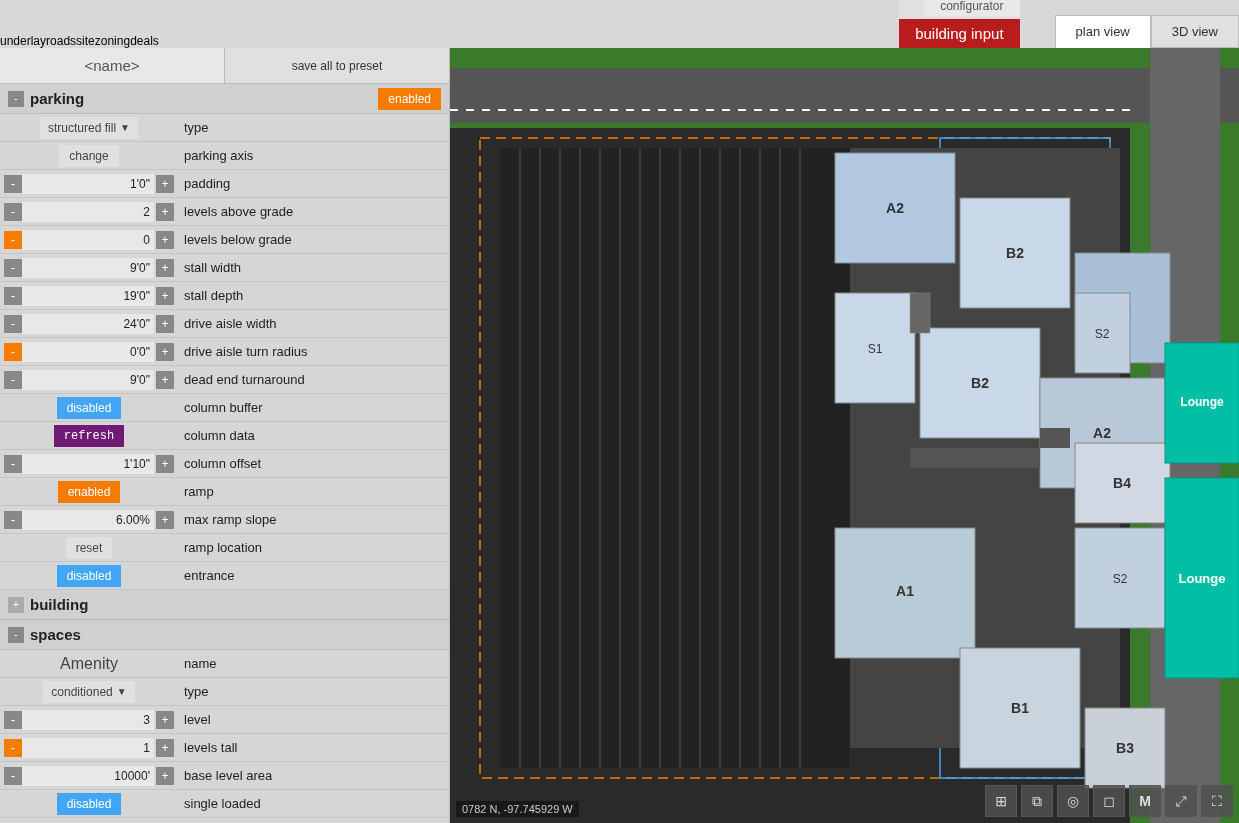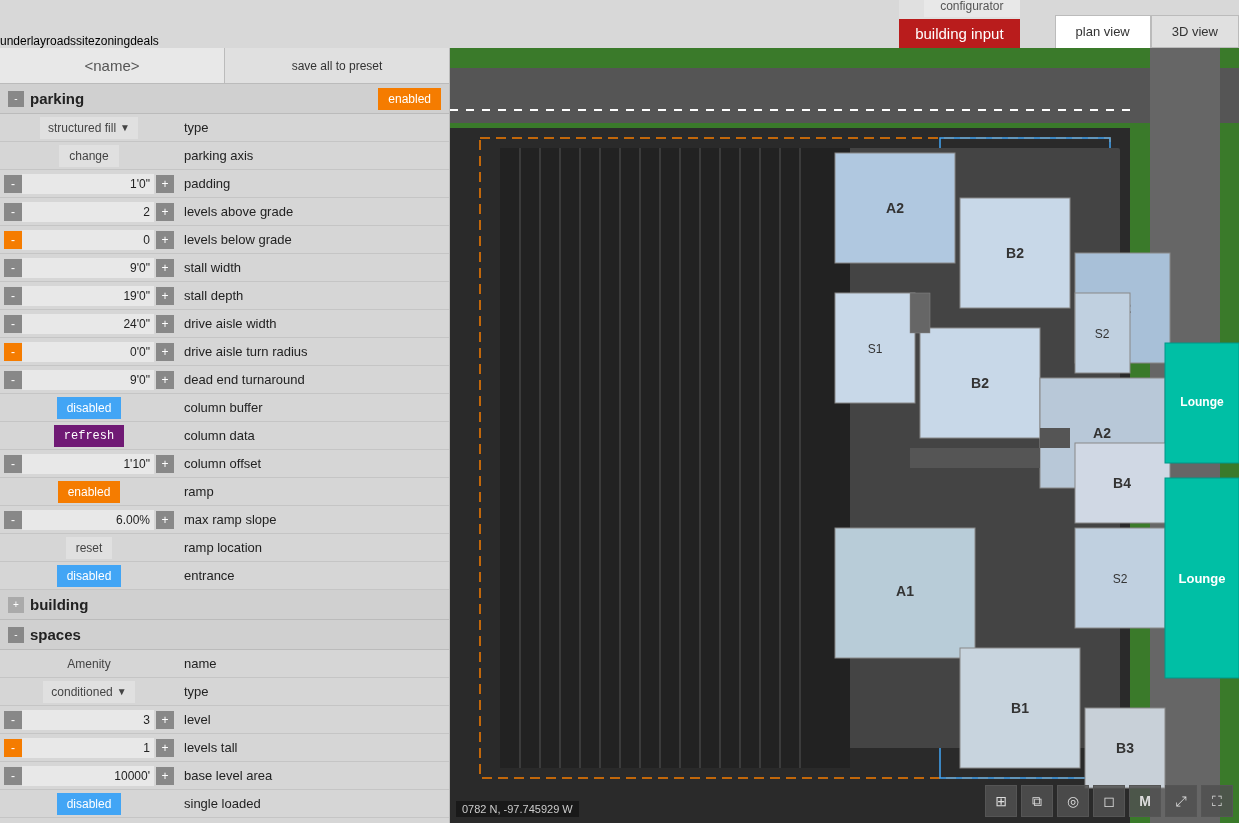--- a/index.html
+++ b/index.html
@@ -255,21 +255,21 @@
       <span class="section-title">building</span>
     </div>
 
     <div class="section-header">
       <div class="toggle">-</div>
       <span class="section-title">spaces</span>
     </div>
 
     <div class="param-row">
       <div class="param-center">
-        <span style="font-size:12px; color:#444;">Amenity</span>
+        <span style="font-size:16px; color:#444;">Amenity</span>
       </div>
       <span class="param-label">name</span>
     </div>
 
     <div class="param-row">
       <div class="param-center">
         <button class="dropdown-btn">
           <span>conditioned</span>
           <span class="arrow">▼</span>
         </button>

